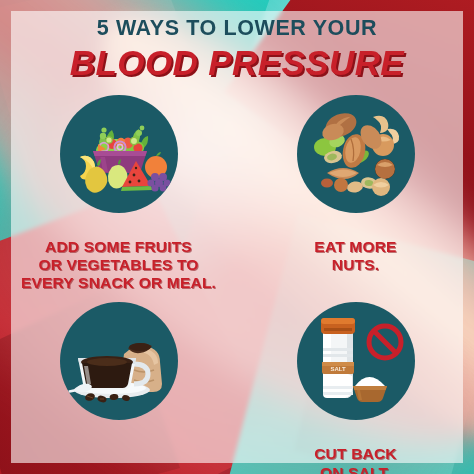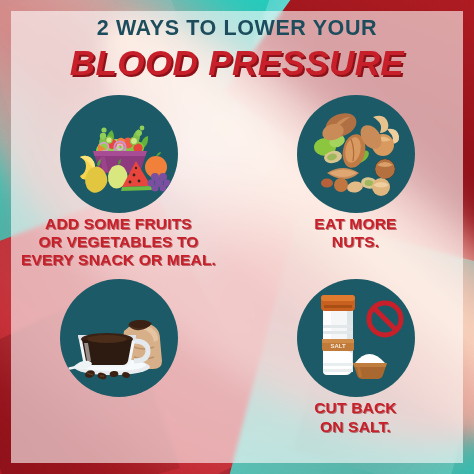--- a/index.html
+++ b/index.html
@@ -168,21 +168,21 @@
   .circle {
     width: 118px;
     height: 118px;
     border-radius: 50%;
     background: #1b5a66;
     position: relative;
     overflow: hidden;
     flex: none;
   }
   .caption {
-    margin-top: 2px;
+    margin-top: 25px;
     text-align: center;
     color: #c8202a;
     font-size: 15.5px;
     font-weight: 700;
     letter-spacing: .2px;
     line-height: 1.18;
     text-shadow: 1px 1px 0 rgba(141,17,24,.55);
     white-space: pre-line;
   }
 
@@ -204,21 +204,21 @@
   <div class="ribbon"></div>
   <div class="ribbon2"></div>
   <div class="ribbon3"></div>
   <div class="glow-tl"></div>
 
   <div class="panel"></div>
 
   <div class="content">
 
     <div class="title-block">
-      <div class="title-line1">2 WAYS TO LOWER YOUR</div>
+      <div class="title-line1">5 WAYS TO LOWER YOUR</div>
       <div class="title-line2">BLOOD PRESSURE</div>
     </div>
 
     <div class="grid">
 
       <div class="cell">
         <div class="circle">
           <svg viewBox="0 0 118 118" width="118" height="118" aria-hidden="true">
 
             <g>

